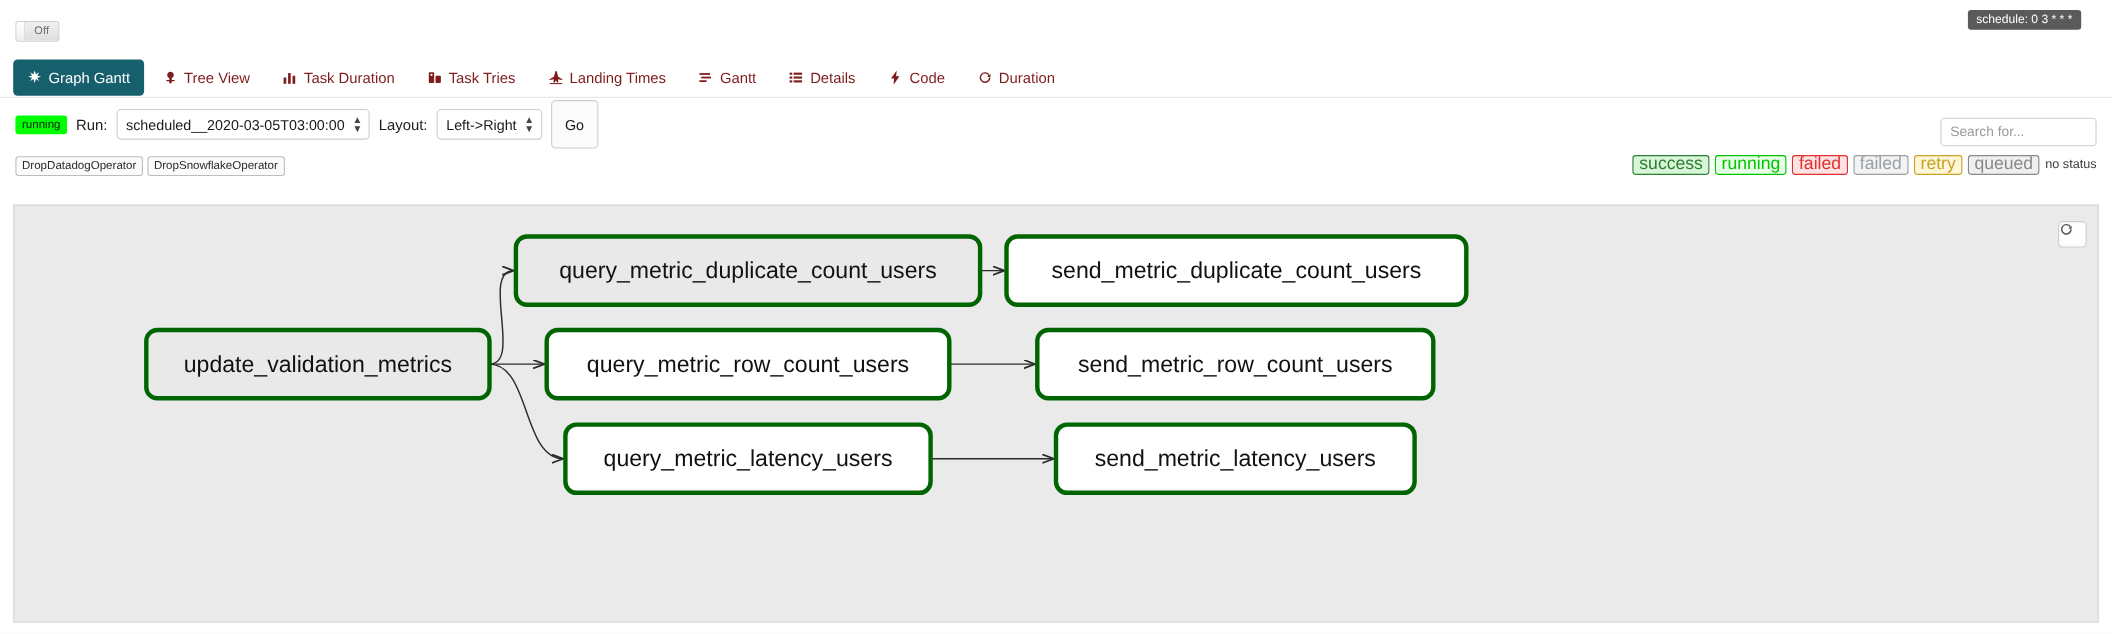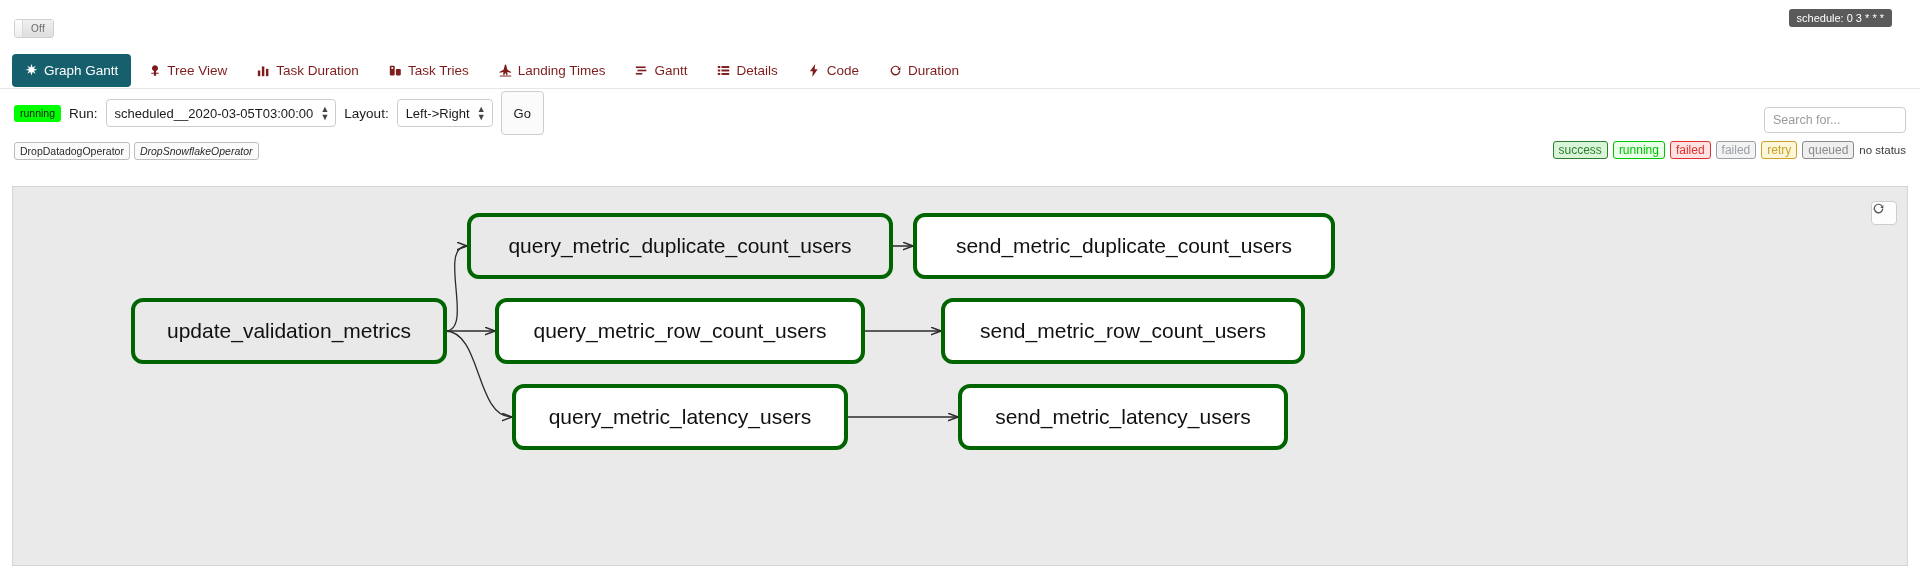--- a/index.html
+++ b/index.html
@@ -119,21 +119,21 @@
     background: #fbfbfb; color: #2b2b2b;
     font-size: 10.5px; padding: 2px 5px; line-height: 12px;
     cursor: pointer; white-space: nowrap;
   }
   .legend {
     position: absolute; right: 14px; top: 50%;
     transform: translateY(-50%);
     display: flex; align-items: center; gap: 5px;
   }
   .legend .lg {
-    font-size: 12px; padding: 2px 5px; line-height: 12px;
+    font-size: 16px; padding: 2px 5px; line-height: 12px;
     border-radius: 3px; white-space: nowrap; cursor: pointer;
   }
   .legend .nostatus { font-size: 11.5px; color: #3a3a3a; cursor: default; }
 
   
   .graph {
     position: absolute; left: 12px; top: 186px;
     width: 1896px; height: 380px;
     border: 1px solid #d6d6d6;
     background: #eaeaea;
@@ -271,21 +271,21 @@
       <span class="spin">
           <span>▲</span>
           <span>▼</span>
         </span>
     </span>
     <button class="btn-go">Go</button>
   </div>
   <div class="search-box" title="Search for...">Search for...</div>
 
   <div class="meta-row">
-    <span id="ops"><span class="op-tag" style="margin-right: 4px;">DropDatadogOperator</span><span class="op-tag" style="margin-right: 4px; font-style: italic;">DropSnowflakeOperator</span></span>
+    <span id="ops"><span class="op-tag" style="margin-right: 4px;">DropDatadogOperator</span><span class="op-tag" style="margin-right: 4px;">DropSnowflakeOperator</span></span>
     <span class="legend" id="legend">
         <span class="lg" style="border: 1px solid rgb(46, 125, 50); color: rgb(46, 125, 50); background: rgb(216, 245, 216);">success</span>
         <span class="lg" style="border: 1px solid rgb(0, 196, 0); color: rgb(0, 196, 0); background: rgb(232, 255, 232);">running</span>
         <span class="lg" style="border: 1px solid rgb(224, 48, 48); color: rgb(224, 48, 48); background: rgb(255, 226, 226);">failed</span>
         <span class="lg" style="border: 1px solid rgb(154, 160, 166); color: rgb(154, 160, 166); background: rgb(243, 243, 243);">failed</span>
         <span class="lg" style="border: 1px solid rgb(201, 162, 39); color: rgb(201, 162, 39); background: rgb(253, 246, 216);">retry</span>
         <span class="lg" style="border: 1px solid rgb(138, 138, 138); color: rgb(138, 138, 138); background: rgb(239, 239, 239);">queued</span>
         <span class="nostatus">no status</span>
       </span>
   </div>

